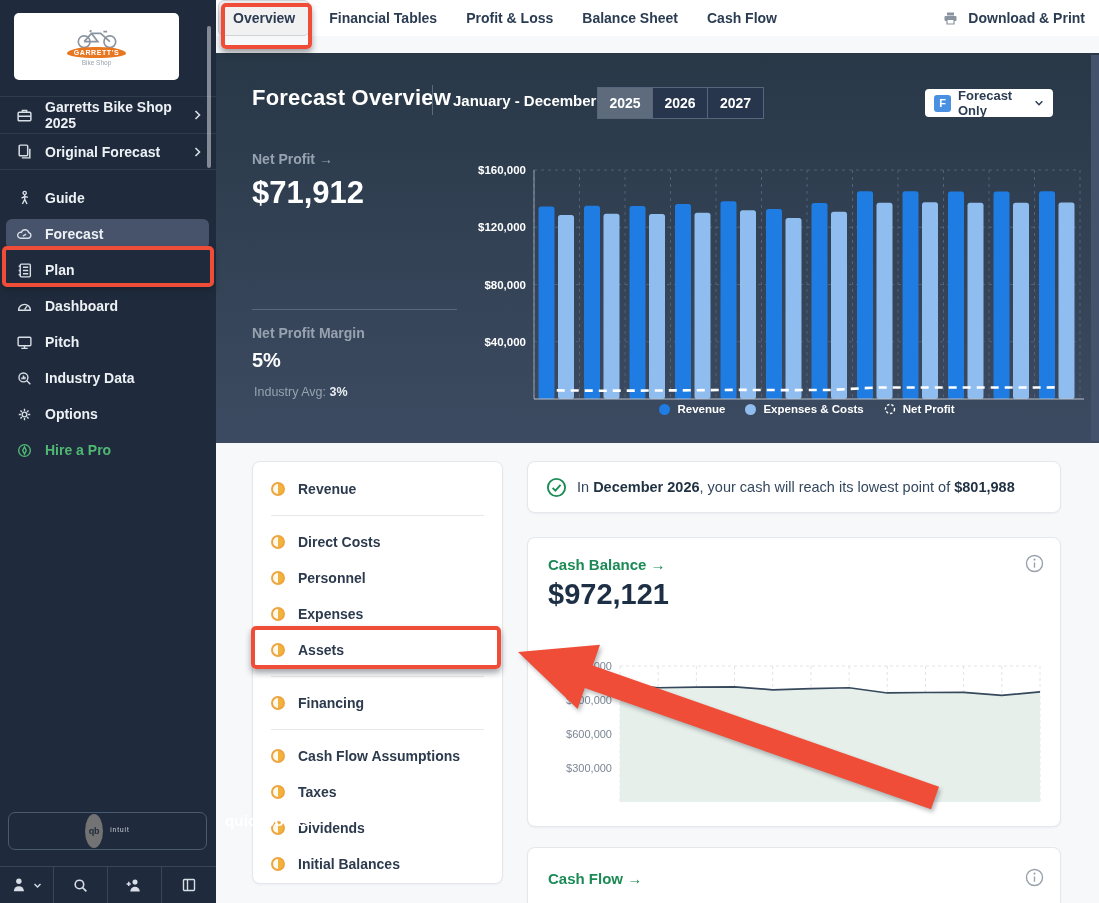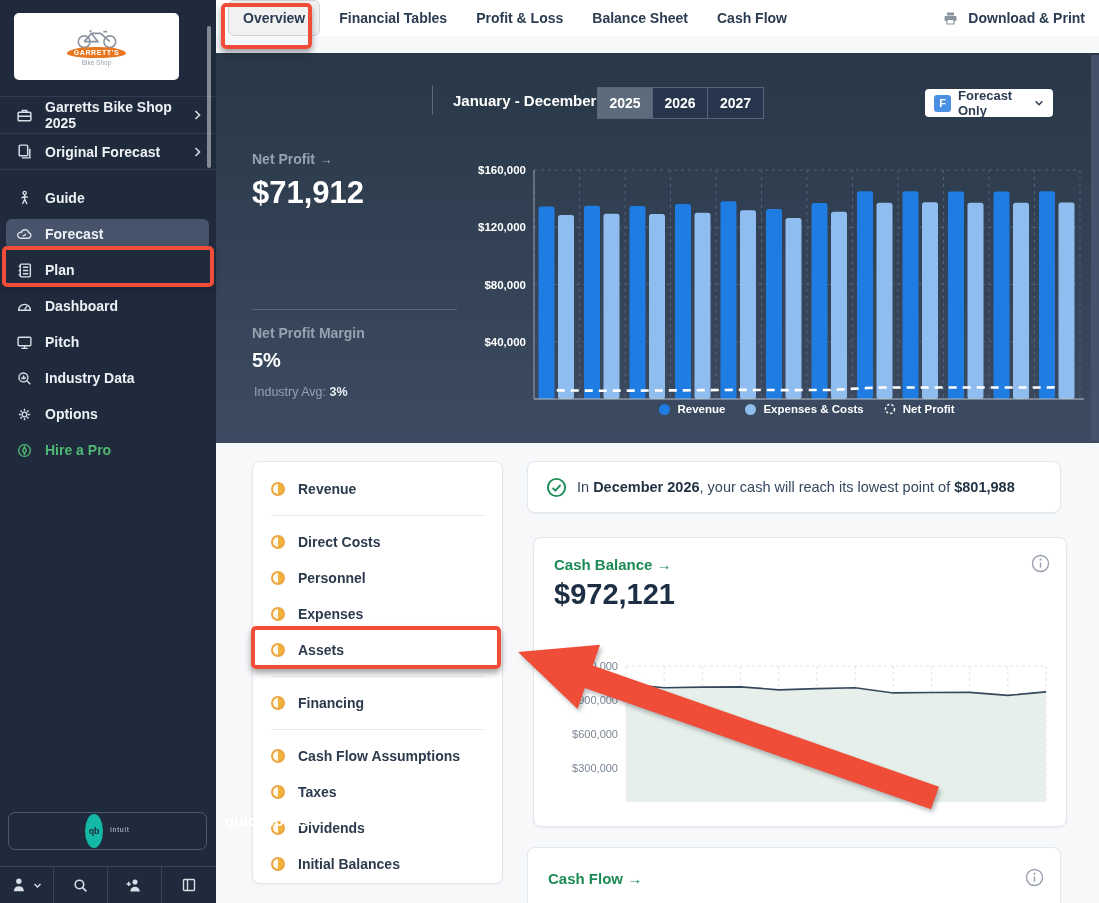--- a/index.html
+++ b/index.html
@@ -27,37 +27,37 @@
                color:#EDF1F5; font-size:14px; font-weight:700; cursor:pointer; position:relative; }
   .side-item.selected::before { content:""; position:absolute; left:6px; right:7px; top:3px; bottom:3px;
                background:#46536B; border-radius:6px; z-index:0; }
   .side-item > * { position:relative; z-index:1; }
   .side-item.green { color:#4FB873; }
   .sicon { width:17px; height:17px; flex:0 0 17px; color:#D8DEE6; }
   .green .sicon { color:#4FB873; }
 
   .qb-btn { position:absolute; left:8px; top:812px; width:199px; height:38px; border:1px solid #4A5A6E; border-radius:7px;
             display:flex; align-items:center; justify-content:center; gap:7px; cursor:pointer; }
-  .qb-circle { width:18px; height:34px; border-radius:50%; background:#14b8a6; color:#1F2B3C;
+  .qb-circle { width:18px; height:34px; border-radius:50%; background:#737373; color:#1F2B3C;
                font-size:9px; font-weight:700; display:flex; align-items:center; justify-content:center; }
   .qb-text { color:#fff; line-height:1; }
   .qb-text .sup { display:block; font-size:6.5px; color:#cfd6dd; letter-spacing:1px; margin-bottom:1px; }
   .qb-text .main { font-size:15px; font-weight:700; letter-spacing:.2px; }
 
   .side-bottombar { position:absolute; left:0; bottom:0; width:216px; height:37px; border-top:1px solid #3A4656;
                     display:grid; grid-template-columns:1fr 1fr 1fr 1fr; }
   .sb-cell { display:flex; align-items:center; justify-content:center; gap:4px; border-right:1px solid #3A4656;
              color:#D8DEE6; cursor:pointer; }
   .sb-cell:last-child { border-right:none; }
 
   
   .main { position:absolute; left:216px; top:0; width:883px; height:903px; }
 
   .topbar { position:absolute; left:0; top:0; width:883px; height:36px; background:#fff;
-            display:flex; align-items:center; padding-left:10px; z-index:2; }
+            display:flex; align-items:center; z-index:2; }
   .tab { color:#2B3C52; font-size:14px; font-weight:700; padding:9px 10px; margin-right:9px; cursor:pointer; white-space:nowrap; }
   .tab.active { background:#F1F1F2; border:1px solid #CFD4D9; border-radius:6px; padding:9px 14px; margin-left:2px; }
   .download { margin-left:auto; margin-right:14px; display:flex; align-items:center; gap:9px;
               color:#2B3C52; font-size:14px; font-weight:700; cursor:pointer; }
   .download svg { color:#8A93A0; }
 
   .band { position:absolute; left:0; top:53px; width:883px; height:390px;
           background:linear-gradient(180deg,#293847 0%, #3C4B61 100%); }
   .band-scroll { position:absolute; right:0; top:2px; width:8px; height:386px; background:#44536B; }
   .band-title { position:absolute; left:36px; top:32px; color:#fff; font-size:22px; font-weight:700; letter-spacing:.2px; }
@@ -95,21 +95,21 @@
   .cat-item { height:36px; display:flex; align-items:center; gap:13px; padding:0 18px; cursor:pointer;
               color:#2C3A4D; font-size:14px; font-weight:700; }
   .cat-div { border-top:1px solid #E6E9EC; margin:8px 18px; }
   .coin { width:14px; height:14px; border-radius:50%; border:2px solid #EFA53F;
           background:linear-gradient(90deg, #FFF8EC 50%, #F2B33D 50%); flex:0 0 14px; }
 
   .card-alert { left:311px; top:461px; width:534px; height:52px; display:flex; align-items:center; gap:10px; padding:0 18px; }
   .alert-text { color:#33475E; font-size:14.5px; }
   .alert-text b { color:#1F3042; }
 
-  .card-cash { left:311px; top:537px; width:534px; height:290px;margin-left:6px; }
+  .card-cash { left:311px; top:537px; width:534px; height:290px; }
   .green-title { color:#1B8A55; font-size:15px; font-weight:700; }
   .cash-title { position:absolute; left:20px; top:18px; }
   .cash-value { position:absolute; left:20px; top:40px; color:#1C2F45; font-size:29px; font-weight:700; }
   .info-icon { position:absolute; right:16px; top:16px; color:#98A1AB; cursor:pointer; }
   #cash-chart { position:absolute; left:16px; top:116px; }
 
   .card-flow { left:311px; top:847px; width:534px; height:80px; }
   .flow-title { position:absolute; left:20px; top:22px; }
 
   
@@ -303,20 +303,21 @@
             <rect x="2" y="6" width="12" height="5" rx="1"></rect>
             <path d="M4.5 9.5h7V14h-7z" fill="#fff" stroke="currentColor" stroke-width="1.2"></path>
           </g>
         </svg>
       <span>Download &amp; Print</span>
     </div>
   </div>
 
   <div class="band">
     <div class="band-scroll"></div>
+    <div class="band-title">Forecast Overview</div>
     <div class="band-vdiv"></div>
     <div class="band-range">January - December</div>
 
     <div class="year-tabs">
       <div class="year-cell active">2025</div>
       <div class="year-cell">2026</div>
       <div class="year-cell">2027</div>
     </div>
 
     <div class="fo-dropdown">

